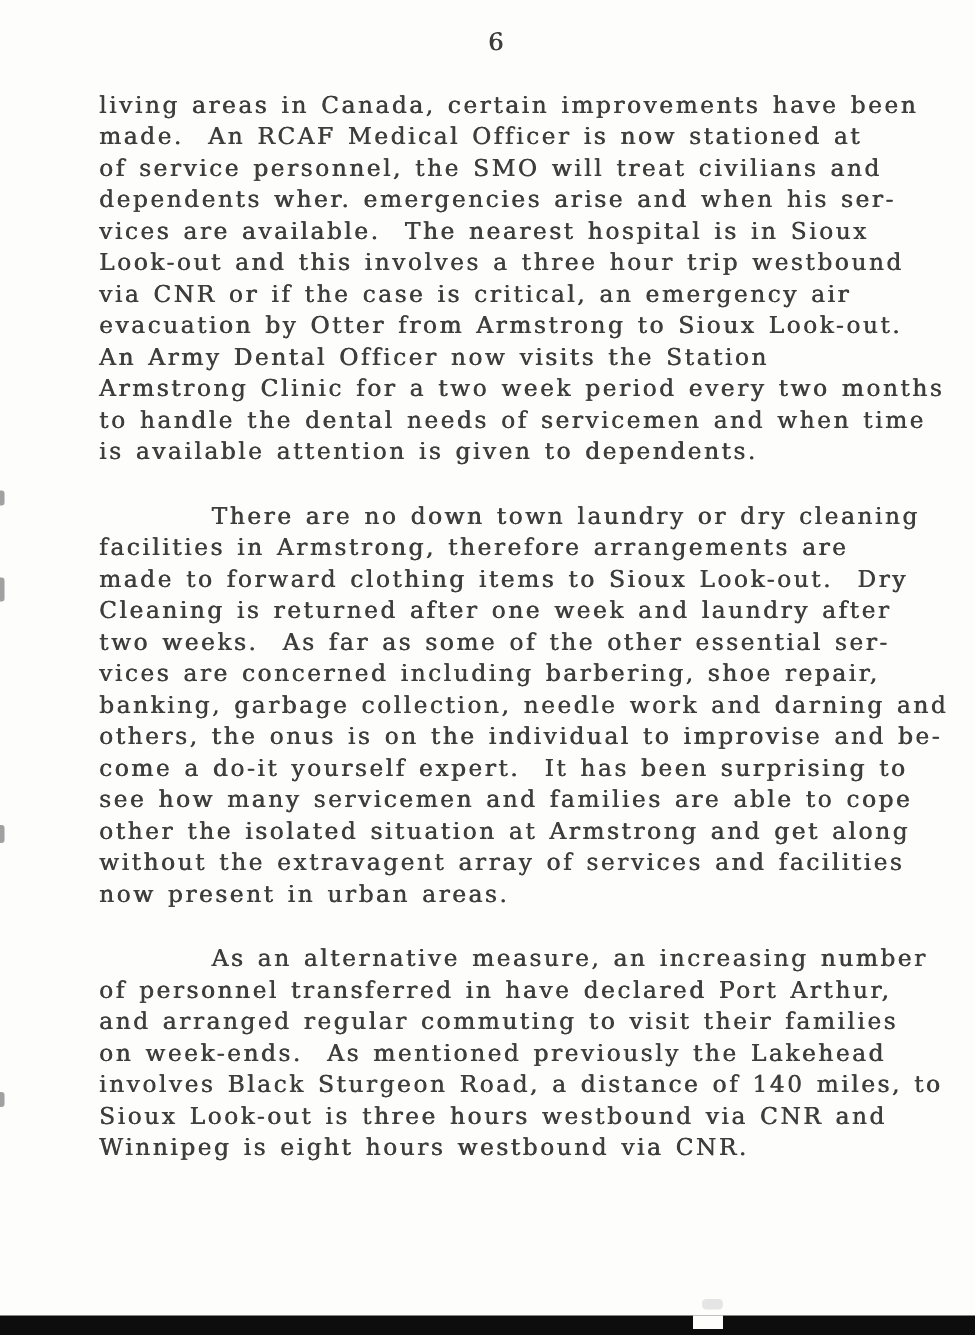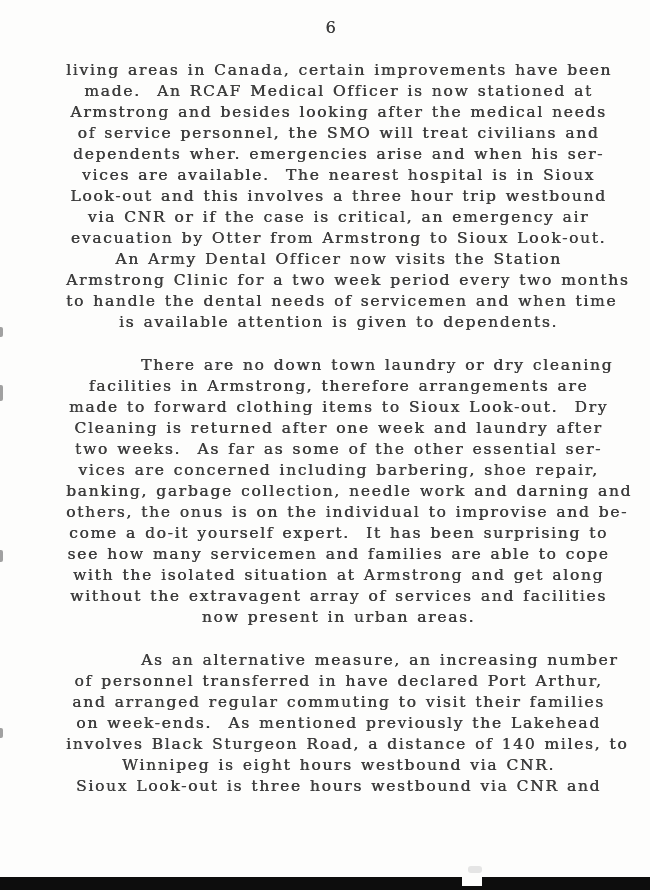--- a/index.html
+++ b/index.html
@@ -33,21 +33,20 @@
     text-shadow: 0.4px 0 0 currentColor;
   }
   .text-body {
     position: absolute;
     top: 60px;
     left: 66px;
     width: 545px;
   }
   .paragraph {
     margin: 0 0 0 0;
-    text-align: center;
   }
   .paragraph + .paragraph {
     margin-top: 22px;
   }
   .line {
     height: 21px;
     line-height: 21px;
     font-size: 15.5px;
     letter-spacing: 1.7px;
     word-spacing: 1.5px;
@@ -100,21 +99,20 @@
 </head>
 <body>
 
 <div class="page">
   <div class="page-number">6</div>
 
   <div class="text-body">
       <div class="paragraph">
         <div class="line">living areas in Canada, certain improvements have been</div>
         <div class="line">made.  An RCAF Medical Officer is now stationed at</div>
-        <div class="line">Armstrong and besides looking after the medical needs</div>
         <div class="line">of service personnel, the SMO will treat civilians and</div>
         <div class="line">dependents wher. emergencies arise and when his ser-</div>
         <div class="line">vices are available.  The nearest hospital is in Sioux</div>
         <div class="line">Look-out and this involves a three hour trip westbound</div>
         <div class="line">via CNR or if the case is critical, an emergency air</div>
         <div class="line">evacuation by Otter from Armstrong to Sioux Look-out.</div>
         <div class="line">An Army Dental Officer now visits the Station</div>
         <div class="line">Armstrong Clinic for a two week period every two months</div>
         <div class="line">to handle the dental needs of servicemen and when time</div>
         <div class="line">is available attention is given to dependents.</div>
@@ -123,32 +121,32 @@
         <div class="line first-line">There are no down town laundry or dry cleaning</div>
         <div class="line">facilities in Armstrong, therefore arrangements are</div>
         <div class="line">made to forward clothing items to Sioux Look-out.  Dry</div>
         <div class="line">Cleaning is returned after one week and laundry after</div>
         <div class="line">two weeks.  As far as some of the other essential ser-</div>
         <div class="line">vices are concerned including barbering, shoe repair,</div>
         <div class="line">banking, garbage collection, needle work and darning and</div>
         <div class="line">others, the onus is on the individual to improvise and be-</div>
         <div class="line">come a do-it yourself expert.  It has been surprising to</div>
         <div class="line">see how many servicemen and families are able to cope</div>
-        <div class="line">with the isolated situation at Armstrong and get along</div>
+        <div class="line">other the isolated situation at Armstrong and get along</div>
         <div class="line">without the extravagent array of services and facilities</div>
         <div class="line">now present in urban areas.</div>
       </div>
       <div class="paragraph">
         <div class="line first-line">As an alternative measure, an increasing number</div>
         <div class="line">of personnel transferred in have declared Port Arthur,</div>
         <div class="line">and arranged regular commuting to visit their families</div>
         <div class="line">on week-ends.  As mentioned previously the Lakehead</div>
         <div class="line">involves Black Sturgeon Road, a distance of 140 miles, to</div>
+        <div class="line">Sioux Look-out is three hours westbound via CNR and</div>
         <div class="line">Winnipeg is eight hours westbound via CNR.</div>
-        <div class="line">Sioux Look-out is three hours westbound via CNR and</div>
       </div>
     </div>
 
   <div class="scan-mark mark-1"></div>
   <div class="scan-mark mark-2"></div>
   <div class="scan-mark mark-3"></div>
   <div class="scan-mark mark-4"></div>
   <div class="scan-smudge"></div>
 
   <div class="bottom-bar">

